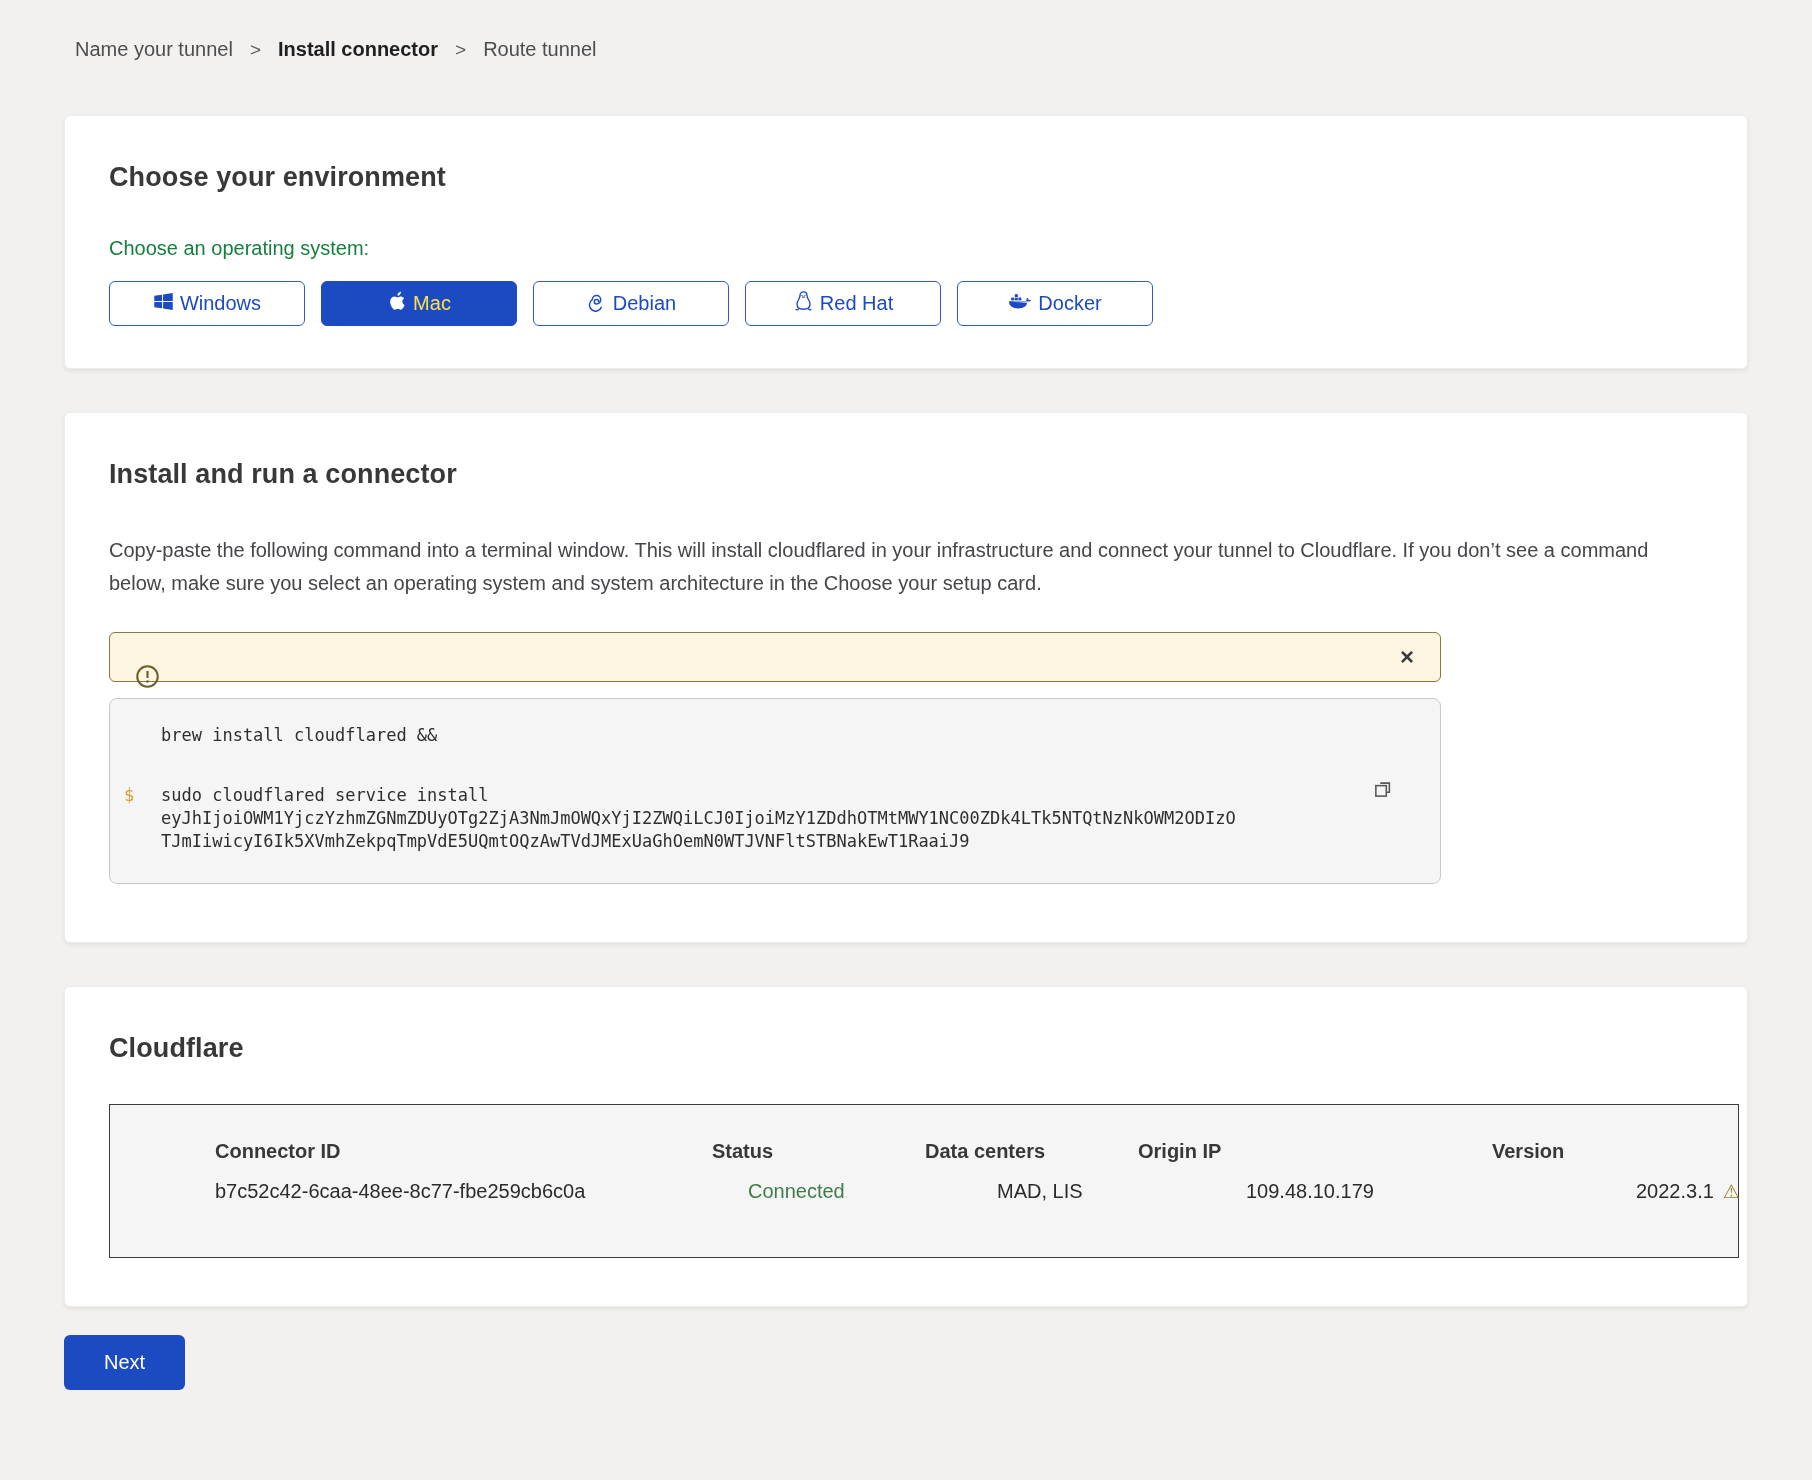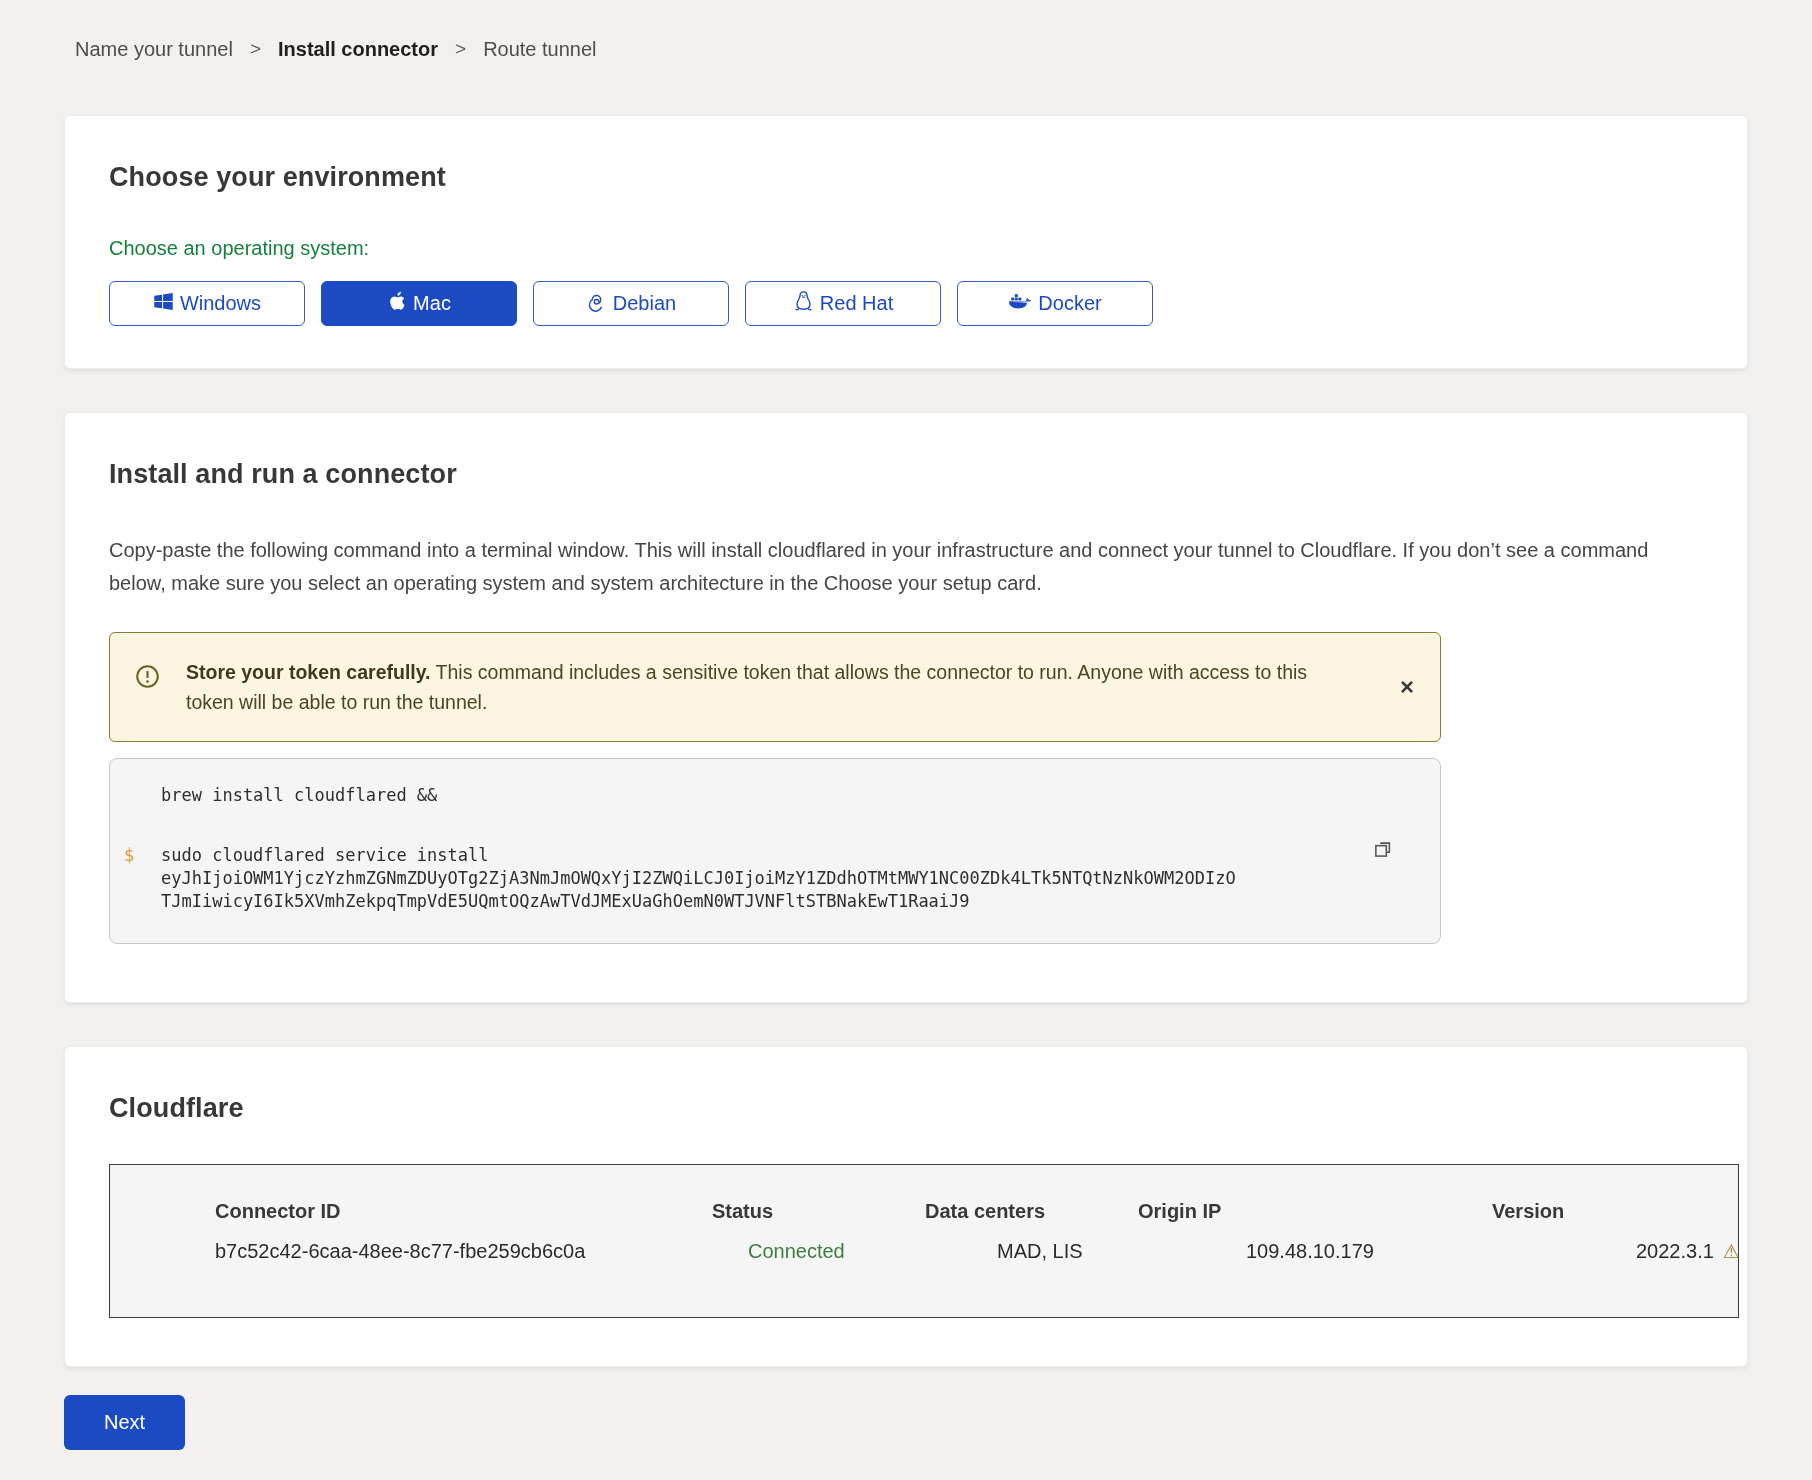--- a/index.html
+++ b/index.html
@@ -6,21 +6,21 @@
   html, body { background: #f2f1f0; }
   body {
     width: 1812px;
     min-height: 1480px;
     font-family: "Liberation Sans", sans-serif;
     color: #363636;
     padding: 38px 64px 24px 64px;
   }
 
   
-  .breadcrumb { margin: 0 0 54px 11px; font-size: 20px; color: #4d4d4d; display: flex; align-items: flex-start; gap: 17px; }
+  .breadcrumb { margin: 0 0 54px 11px; font-size: 20px; color: #4d4d4d; display: flex; align-items: flex-end; gap: 17px; }
   .breadcrumb .crumb { cursor: default; }
   .breadcrumb .crumb.active { font-weight: bold; color: #1f1f1f; }
   .breadcrumb .sep { color: #5a5a5a; font-size: 19px; }
 
   
   .card {
     background: #ffffff;
     border: 1px solid #ececea;
     border-radius: 6px;
     box-shadow: 0 2px 4px rgba(0,0,0,0.07);
@@ -40,21 +40,21 @@
     border: 1px solid #2f5bcf;
     border-radius: 6px;
     color: #1c4ac2;
     font-family: "Liberation Sans", sans-serif;
     font-size: 20px;
     cursor: pointer;
   }
   .os-btn svg { flex: 0 0 auto; }
   .os-btn .ic-stroke { stroke: #1c4ac2; fill: none; }
   .os-btn .ic-fill { fill: #1c4ac2; }
-  .os-btn.selected { background: #1c4ac2; color: #ffffff; border-color: #1c4ac2; }
+  .os-btn.selected { background: #1c4ac2; color: #fde047; border-color: #1c4ac2; }
   .os-btn.selected .ic-fill { fill: #ffffff; }
 
   
   #install-card { padding-bottom: 58px; }
   #install-card h2 { margin-bottom: 44px; }
   .install-desc { font-size: 20px; line-height: 33px; color: #45454a; max-width: 1545px; margin-bottom: 32px; }
 
   .warn-banner {
     width: 1332px;
     background: #fbf5e1;
@@ -203,23 +203,20 @@
   <p class="install-desc">Copy-paste the following command into a terminal window. This will install cloudflared in your infrastructure and connect your tunnel to Cloudflare. If you don’t see a command below, make sure you select an operating system and system architecture in the Choose your setup card.</p>
 
   <div class="warn-banner">
     <span class="warn-icon">
       <svg width="27" height="27" viewBox="0 0 20 20">
         <circle cx="10" cy="10" r="7.6" fill="none" stroke="#6d6028" stroke-width="1.5"></circle>
         <line x1="10" y1="5.9" x2="10" y2="11.1" stroke="#6d6028" stroke-width="1.6"></line>
         <circle cx="10" cy="13.7" r="1" fill="#6d6028"></circle>
       </svg>
     </span>
-    <div class="warn-text">
-      <b>Store your token carefully.</b><span> This command includes a sensitive token that allows the connector to run. Anyone with access to this token will be able to run the tunnel.</span>
-    </div>
     <button class="warn-close">×</button>
   </div>
 
   <div class="code-block">
     <div class="code-line first">
       <span class="prompt"></span>
       <span class="code-body">brew install cloudflared &amp;&amp;</span>
     </div>
     <div class="code-line">
       <span class="prompt">$</span>

